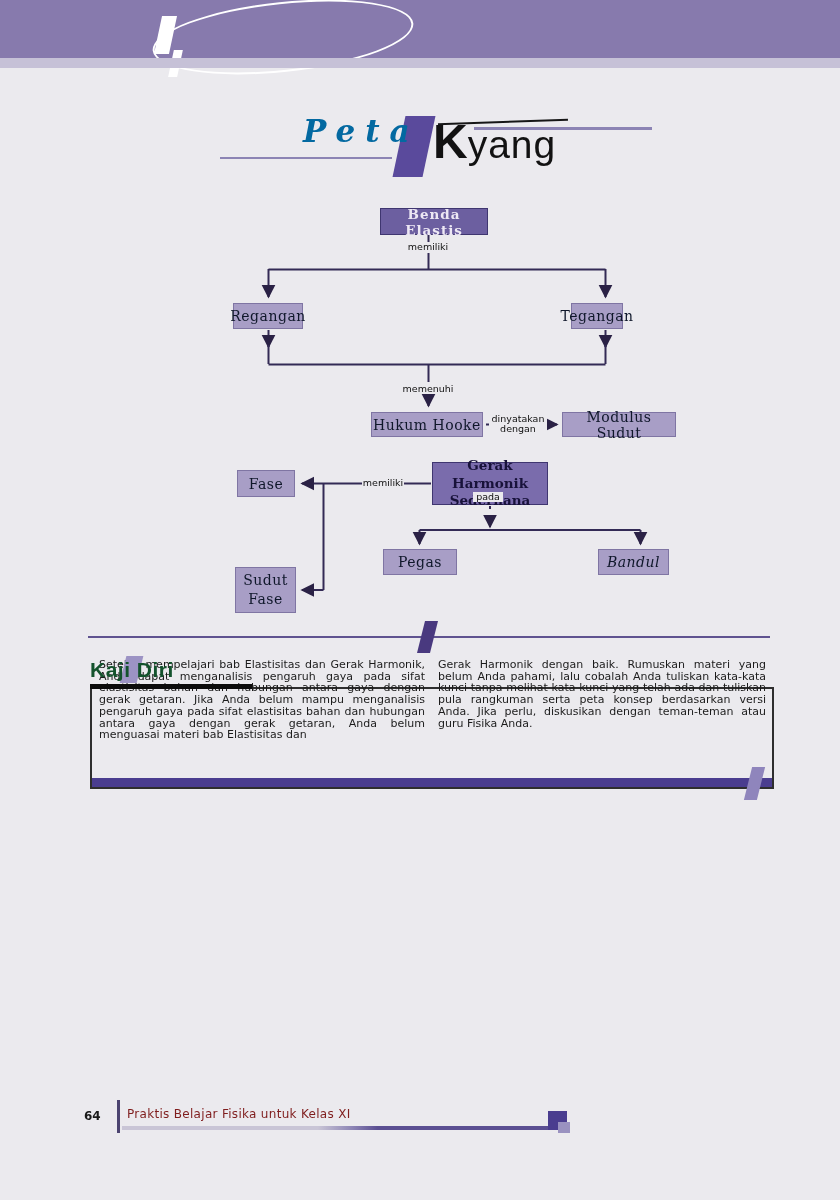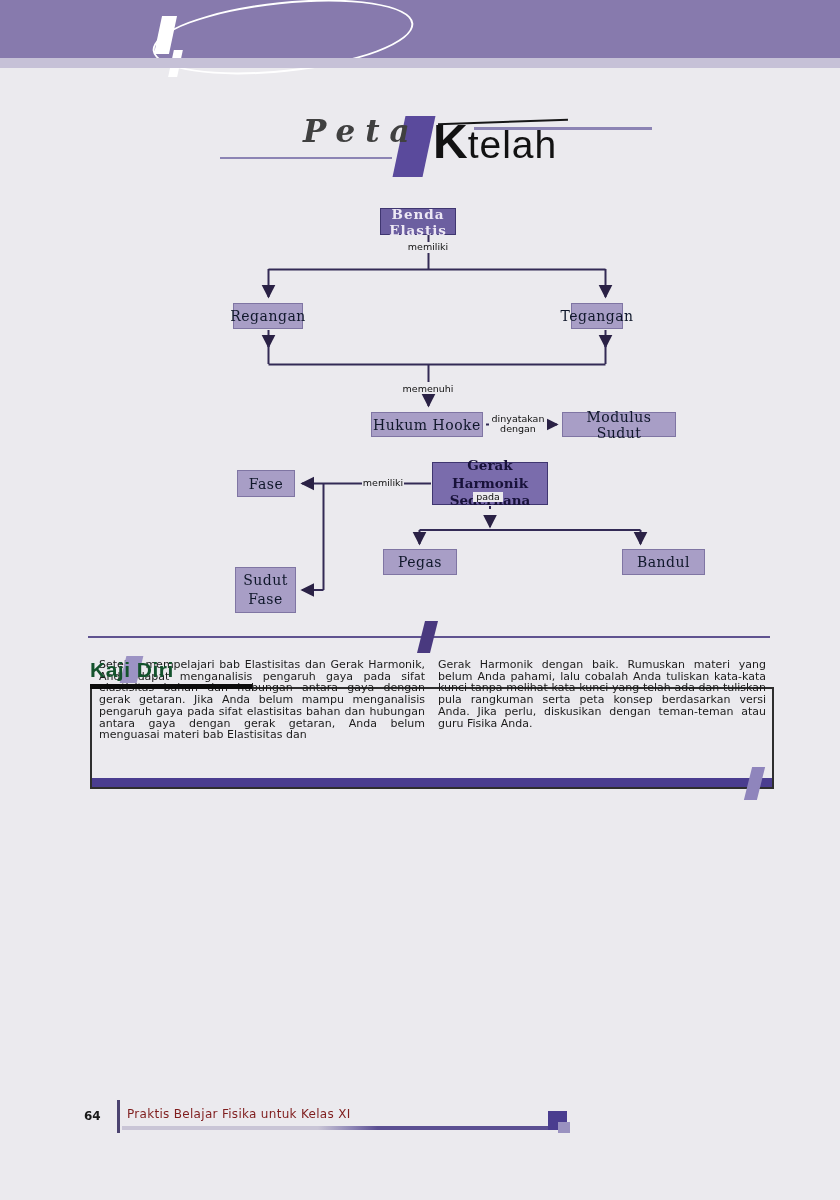--- a/index.html
+++ b/index.html
@@ -13,45 +13,45 @@
         border:2.5px solid #ffffff;border-radius:50%;transform:rotate(-6deg);}
   .banner-para-1{position:absolute;left:158px;top:16px;width:15px;height:38px;background:#fff;transform:skewX(-12deg);}
   .banner-para-2{position:absolute;left:171px;top:50px;width:9px;height:27px;background:#fff;transform:skewX(-12deg);}
 
   
   .title-line-left{position:absolute;left:220px;top:157px;width:172px;height:2px;background:#8C84B4;}
   .title-line-black{position:absolute;left:438px;top:121px;width:130px;height:2px;background:#161616;transform:rotate(-2deg);}
   .title-line-right{position:absolute;left:474px;top:127px;width:178px;height:3px;background:#8C84B4;}
   .title-para{position:absolute;left:399px;top:116px;width:30px;height:61px;background:#5A4A9C;transform:skewX(-12deg);}
   .title-peta{position:absolute;left:303px;top:113px;font-family:"DejaVu Serif",serif;
-        font-style:italic;font-weight:bold;font-size:31px;letter-spacing:10px;color:#404040;}
+        font-style:italic;font-weight:bold;font-size:31px;letter-spacing:10px;color:#0369a1;}
   .title-konsep{position:absolute;left:433px;top:118px;display:flex;align-items:baseline;
         font-family:"Liberation Sans",sans-serif;color:#121212;}
   .title-konsep .k{font-size:48px;font-weight:bold;line-height:1;}
   .title-konsep .rest{font-size:39px;font-weight:normal;letter-spacing:1px;line-height:1;}
 
   
   .node{position:absolute;box-sizing:border-box;display:flex;align-items:center;justify-content:center;
         text-align:center;font-family:"DejaVu Serif",serif;}
   .node-light{background:var(--c-node_light,#A89EC6);color:#0f172a;border:1px solid rgba(64,54,110,.4);
         font-size:14px;letter-spacing:.5px;}
   .node-dark{background:var(--c-node_dark,#6C5FA0);color:#EDE8F4;border:1px solid #3F3670;
         font-weight:bold;font-size:13.5px;letter-spacing:1px;}
   .node-mid{background:var(--c-node_mid,#7A6CAC);color:#18123A;border:1px solid #3F3670;
         font-weight:bold;font-size:13.5px;line-height:1.3;padding:2px;}
-  .n-benda{left:380px;top:208px;width:76px;height:27px;}
+  .n-benda{left:380px;top:208px;width:108px;height:27px;}
   .n-regangan{left:233px;top:303px;width:70px;height:26px;}
   .n-tegangan{left:571px;top:303px;width:52px;height:26px;}
   .n-hooke{left:371px;top:412px;width:112px;height:25px;}
   .n-modulus{left:562px;top:412px;width:114px;height:25px;}
   .n-gerak{left:432px;top:462px;width:116px;height:43px;}
   .n-fase{left:237px;top:470px;width:58px;height:27px;}
   .n-sudut{left:235px;top:567px;width:61px;height:46px;line-height:1.35;}
   .n-pegas{left:383px;top:549px;width:74px;height:26px;}
-  .n-bandul{left:622px;top:549px;width:83px;height:26px;}
+  .n-bandul{left:598px;top:549px;width:71px;height:26px;font-style:italic;}
 
   .edge-label{position:absolute;font-size:9.5px;line-height:10px;color:#111;text-align:center;
         background:var(--c-page_bg,#EBEAEE);font-family:"DejaVu Sans",sans-serif;}
   .l-memiliki1{left:398px;top:242px;width:60px;}
   .l-memenuhi{left:396px;top:384px;width:64px;text-align:center;}
   .l-dinyatakan{left:489px;top:414px;width:58px;}
   .l-memiliki2{left:362px;top:478px;width:42px;}
   .l-pada{left:473px;top:492px;width:30px;}
 
   .connectors{position:absolute;left:0;top:0;width:840px;height:1200px;pointer-events:none;}
@@ -97,21 +97,21 @@
   <div class="banner-para-2"></div>
   <div class="banner-strip"></div>
 
   <div class="title-line-left"></div>
   <div class="title-para"></div>
   <div class="title-line-black"></div>
   <div class="title-line-right"></div>
   <div class="title-peta">Peta</div>
   <div class="title-konsep">
     <span class="k">K</span>
-      <span class="rest">telah</span>
+      <span class="rest">yang</span>
   </div>
 
   <svg class="connectors" viewBox="0 0 840 1200" xmlns="http://www.w3.org/2000/svg">
     <defs>
       <marker id="arr" markerWidth="8" markerHeight="8" refX="6.2" refY="3.5" orient="auto">
         <path d="M0,0 L7,3.5 L0,7 Z" fill="#2A2145"></path>
       </marker>
     </defs>
     <g stroke="#332A55" stroke-width="2" fill="none">
 

